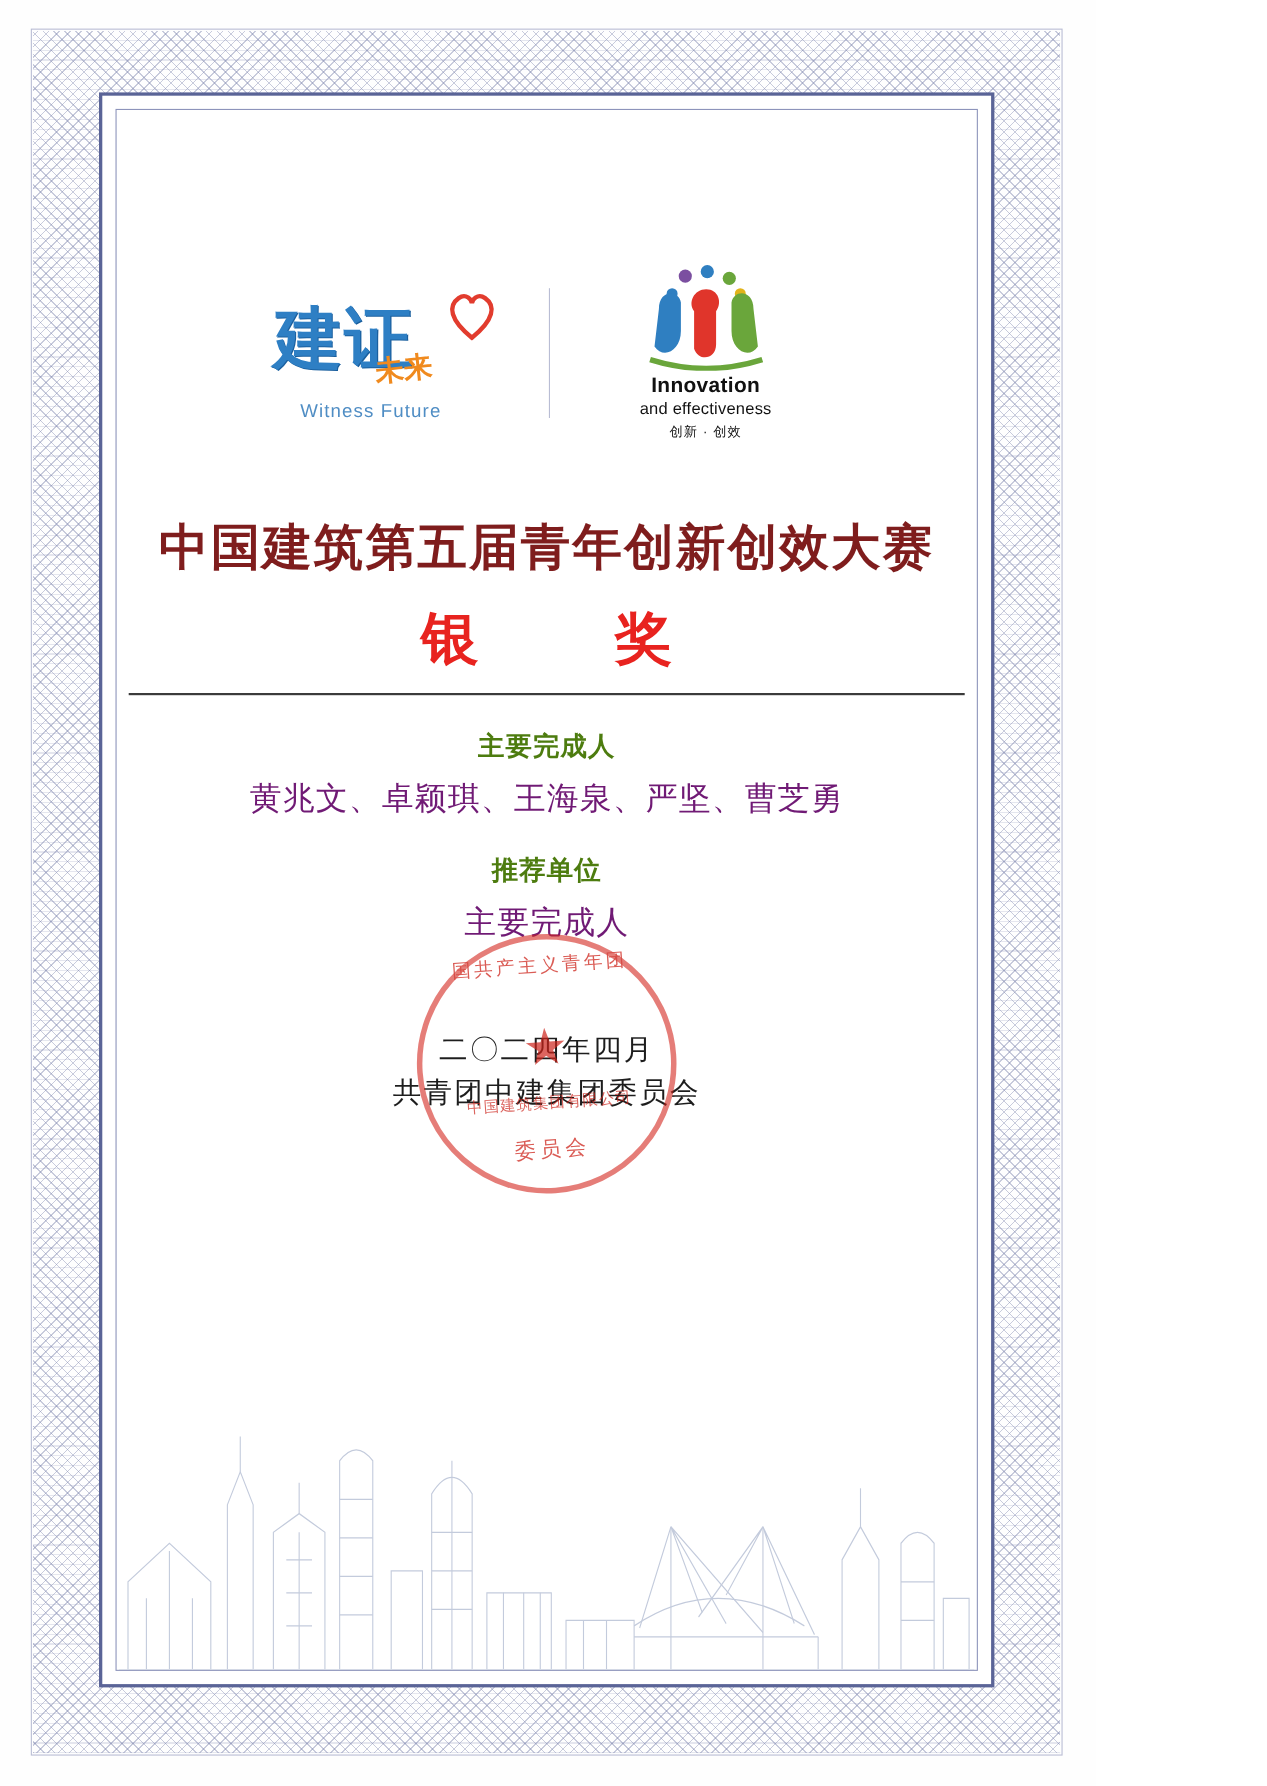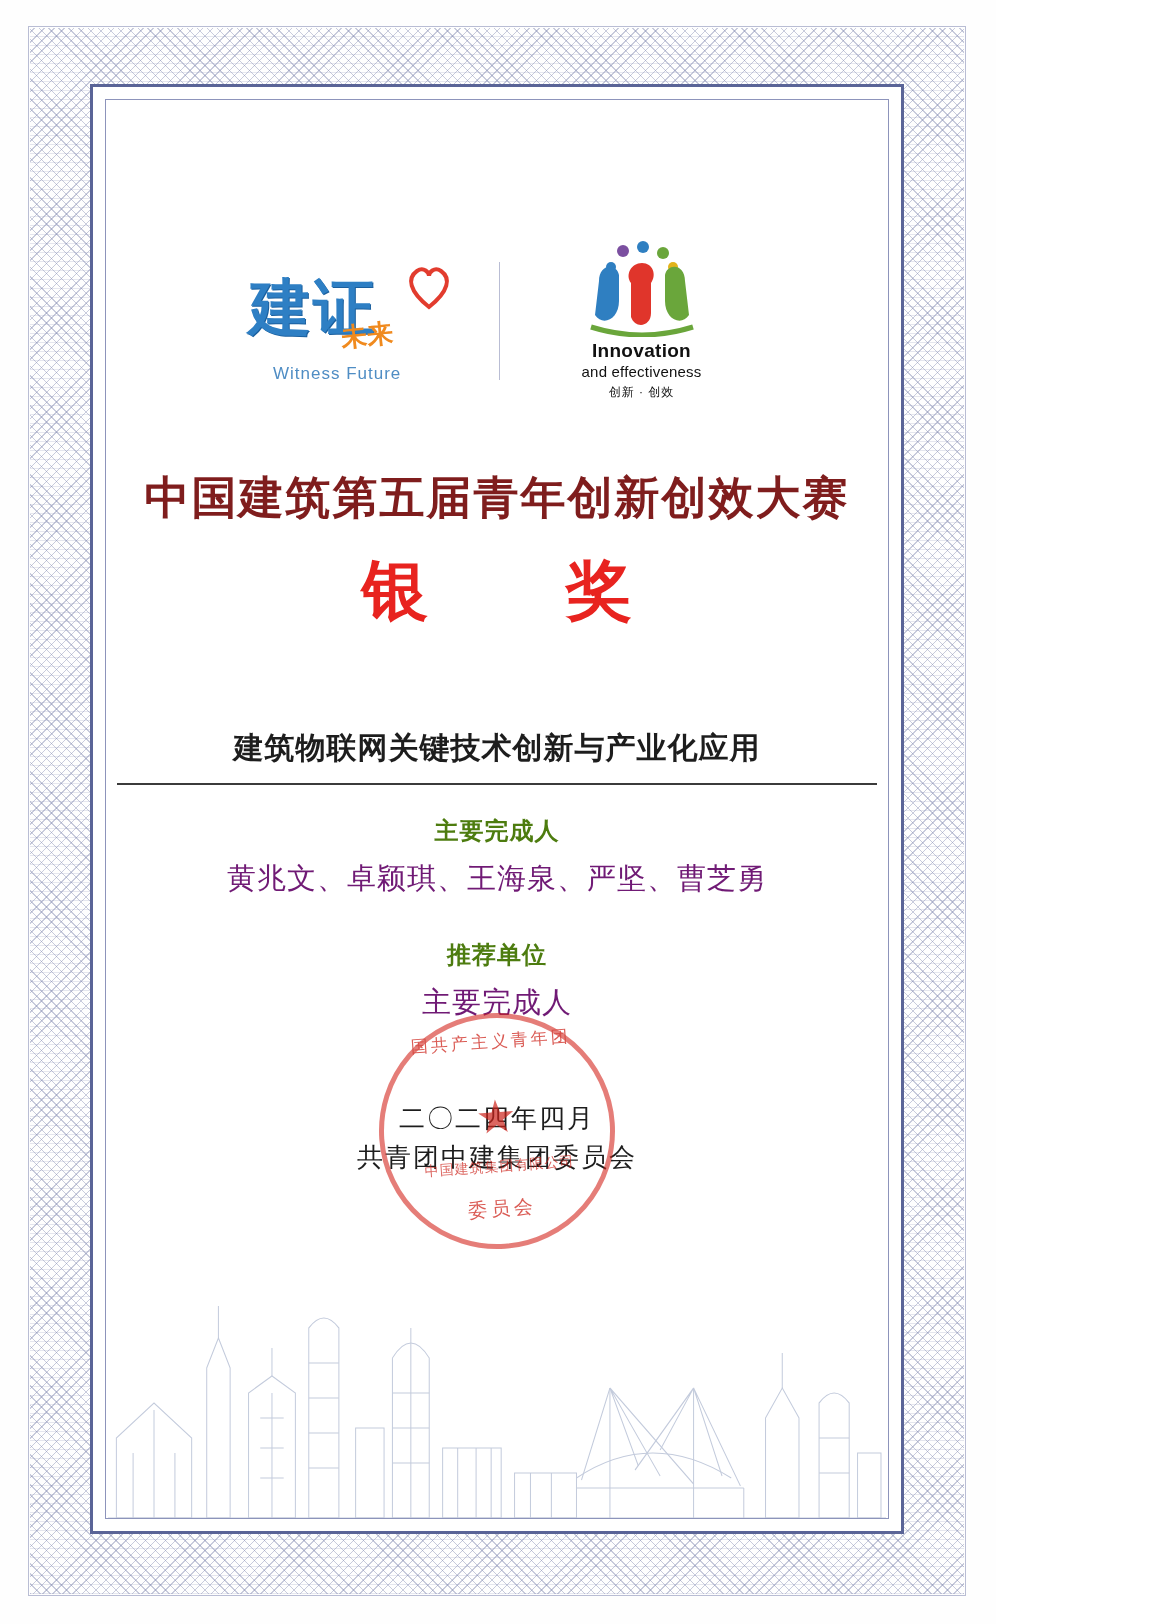--- a/index.html
+++ b/index.html
@@ -167,21 +167,21 @@
     font-weight: bold;
     color: #7f1d1d;
     letter-spacing: 2px;
     white-space: nowrap;
     text-shadow: 0 1px 0 #ffffff;
   }
 
   .award-level {
     margin-top: 18px;
     font-family: "Liberation Sans", sans-serif;
-    font-size: 66px;
+    font-size: 52px;
     font-weight: bold;
     color: #e8231f;
     letter-spacing: 36px;
     text-indent: 36px;
   }
 
   .project-title {
     margin-top: 92px;
     font-size: 30px;
     font-weight: bold;
@@ -202,21 +202,21 @@
     font-weight: bold;
     color: #4d7c0f;
     letter-spacing: 1px;
   }
   .section-value {
     margin-top: 12px;
     font-size: 29px;
     color: #701a75;
     letter-spacing: 1px;
   }
-  .gap-unit { margin-top: 40px; text-align: center; }
+  .gap-unit { margin-top: 29px; text-align: center; }
 
   .signature-block {
     position: relative;
     margin-top: 76px;
     text-align: center;
   }
   .sig-line {
     font-size: 26px;
     color: #1d1d1d;
     letter-spacing: 2px;
@@ -350,21 +350,20 @@
         <div class="en1">Innovation</div>
         <div class="en2">and effectiveness</div>
         <div class="cn2">创新 · 创效</div>
       </div>
     </div>
 
     <div class="comp-title">中国建筑第五届青年创新创效大赛</div>
 
     <div class="award-level">银　奖</div>
 
-    <div class="project-title">建筑物联网关键技术创新与产业化应用</div>
     <div class="rule"></div>
 
     <div class="section-label">主要完成人</div>
     <div class="section-value">黄兆文、卓颖琪、王海泉、严坚、曹芝勇</div>
 
     <div class="section-label gap-unit">推荐单位</div>
     <div class="section-value">主要完成人</div>
 
     <div class="signature-block">
       <div class="seal">

